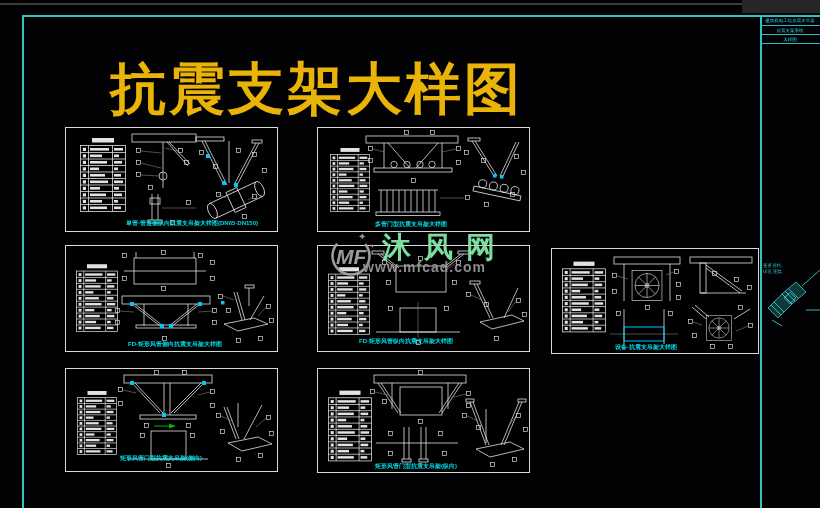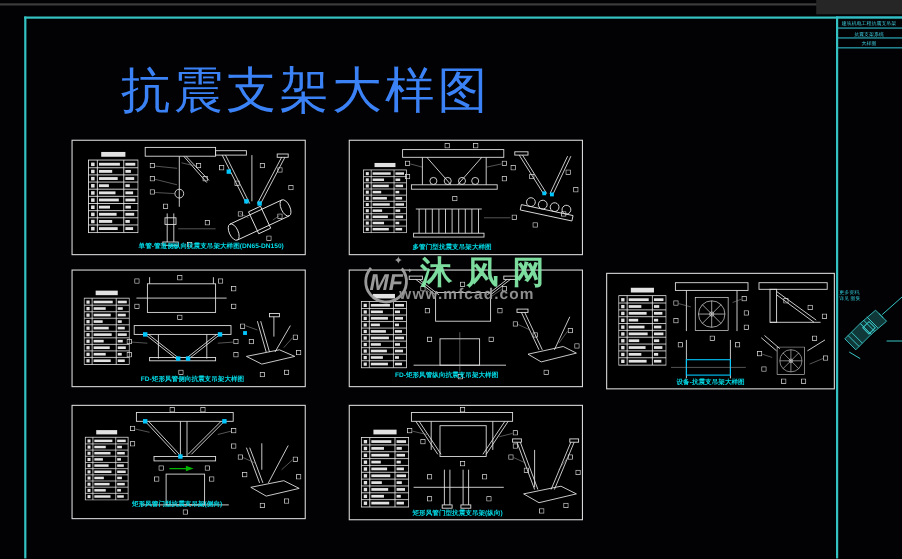--- a/index.html
+++ b/index.html
@@ -5,22 +5,22 @@
   html,body{margin:0;padding:0;background:#000;}
   #canvas{position:relative;width:820px;height:508px;background:#020204;overflow:hidden;
           font-family:"Liberation Sans",sans-serif;}
   
   .grayline{position:absolute;left:0;top:3px;width:820px;height:2px;background:#3c3c3c;}
   .frame-top{position:absolute;left:22px;top:15px;width:798px;height:2px;background:#35c2c2;}
   .frame-left{position:absolute;left:22px;top:15px;width:2px;height:493px;background:#35c2c2;}
   .frame-right{position:absolute;left:760px;top:15px;width:2px;height:493px;background:#35c2c2;}
   .topband{position:absolute;left:742px;top:0;width:78px;height:13px;background:#262626;}
   
-  .main-title{position:absolute;left:110px;top:52px;font-size:45px;font-weight:normal;
-              color:#3b82f6;letter-spacing:3px;white-space:nowrap;}
+  .main-title{position:absolute;left:110px;top:52px;font-size:56px;font-weight:bold;
+              color:#eab308;letter-spacing:3px;white-space:nowrap;}
   
   .panel{position:absolute;border:1px solid #d8d8d8;background:#000;}
   .panel svg{position:absolute;left:0;top:0;}
   .cap{position:absolute;font-size:10px;color:#00dce8;white-space:nowrap;
        transform:translateX(-50%) scale(.6);transform-origin:center top;font-weight:bold;}
   
   .s{stroke:#e2e2e2;fill:none;stroke-width:.8;}
   .f{fill:#e2e2e2;stroke:none;}
   .lead{stroke:#9a9a9a;stroke-width:.5;fill:none;}
   .cy{fill:#00c8ff;stroke:none;}

